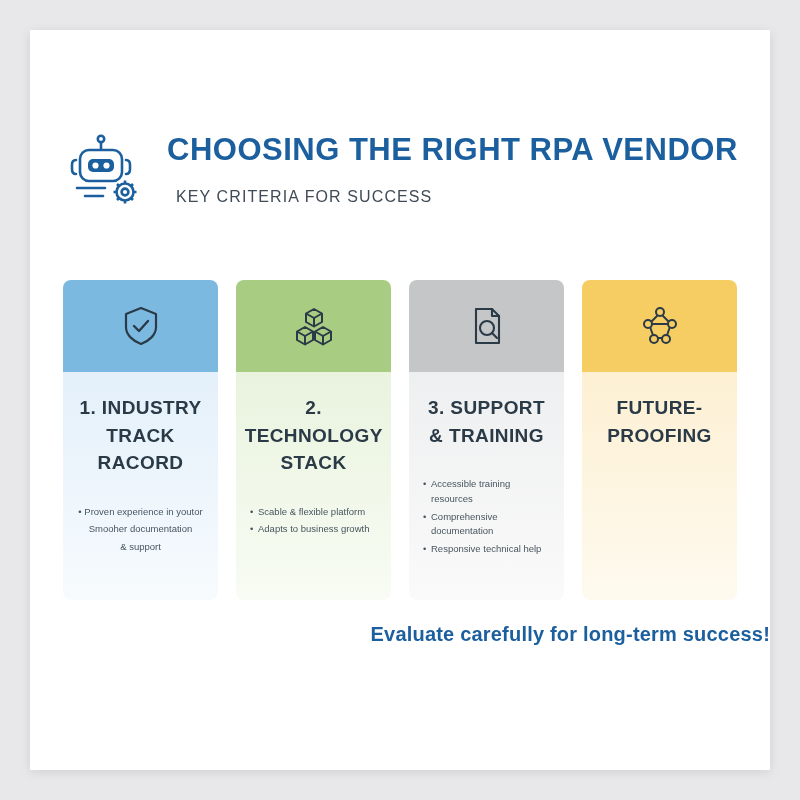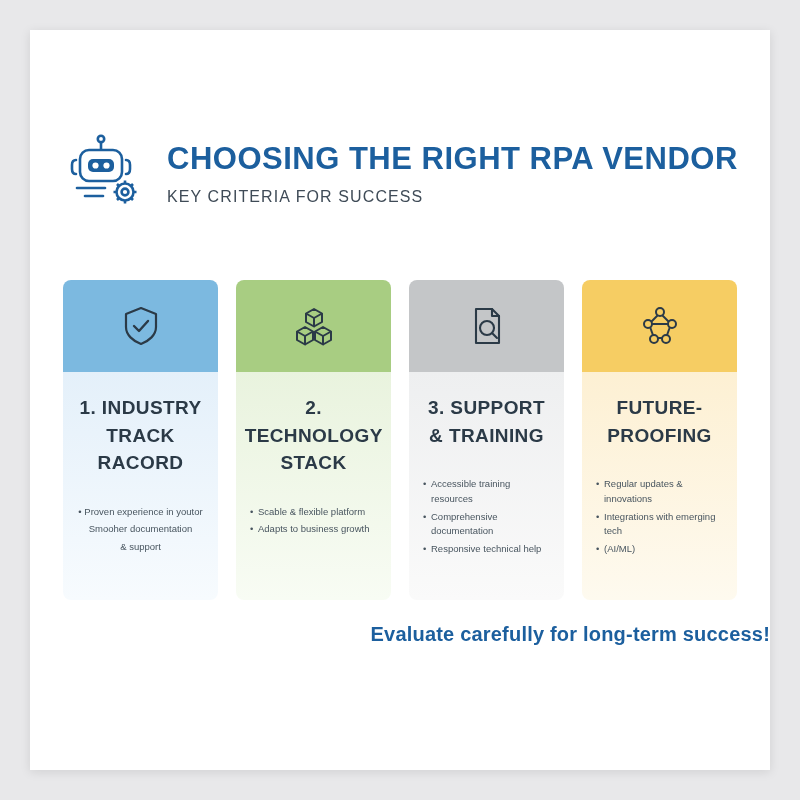--- a/index.html
+++ b/index.html
@@ -40,21 +40,21 @@
     color: #1c5f9e;
     letter-spacing: 0.5px;
     line-height: 1.1;
     margin: 0 0 12px 0;
     font-family: "Liberation Sans Narrow", "Liberation Sans", sans-serif;
   }
   .subtitle {
     font-size: 16px;
     color: #3f4b57;
     letter-spacing: 1.1px;
-    margin: 0;
+    margin: 9px;
   }
   .cards {
     display: flex;
     justify-content: center;
     gap: 18px;
     margin-top: 62px;
     padding: 0 28px;
   }
   .card {
     width: 155px;
@@ -231,25 +231,20 @@
             <circle cx="23" cy="9" r="4" fill="#f6cd63"></circle>
             <circle cx="11" cy="21" r="4" fill="#f6cd63"></circle>
             <circle cx="35" cy="21" r="4" fill="#f6cd63"></circle>
             <circle cx="17" cy="36" r="4" fill="#f6cd63"></circle>
             <circle cx="29" cy="36" r="4" fill="#f6cd63"></circle>
           </g>
         </svg>
       </div>
       <div class="card-body" style="background:linear-gradient(#fdf0d3,#fefaef)">
         <div class="card-title">FUTURE-PROOFING</div>
-        <ul class="bullets">
-          <li>Regular updates &amp; innovations</li>
-          <li>Integrations with emerging tech</li>
-          <li>(AI/ML)</li>
-        </ul>
       </div>
     </div>
 
   </div>
 
   <div class="footer">Evaluate carefully for long-term success!</div>
 
 </div>
 
 </body></html>

